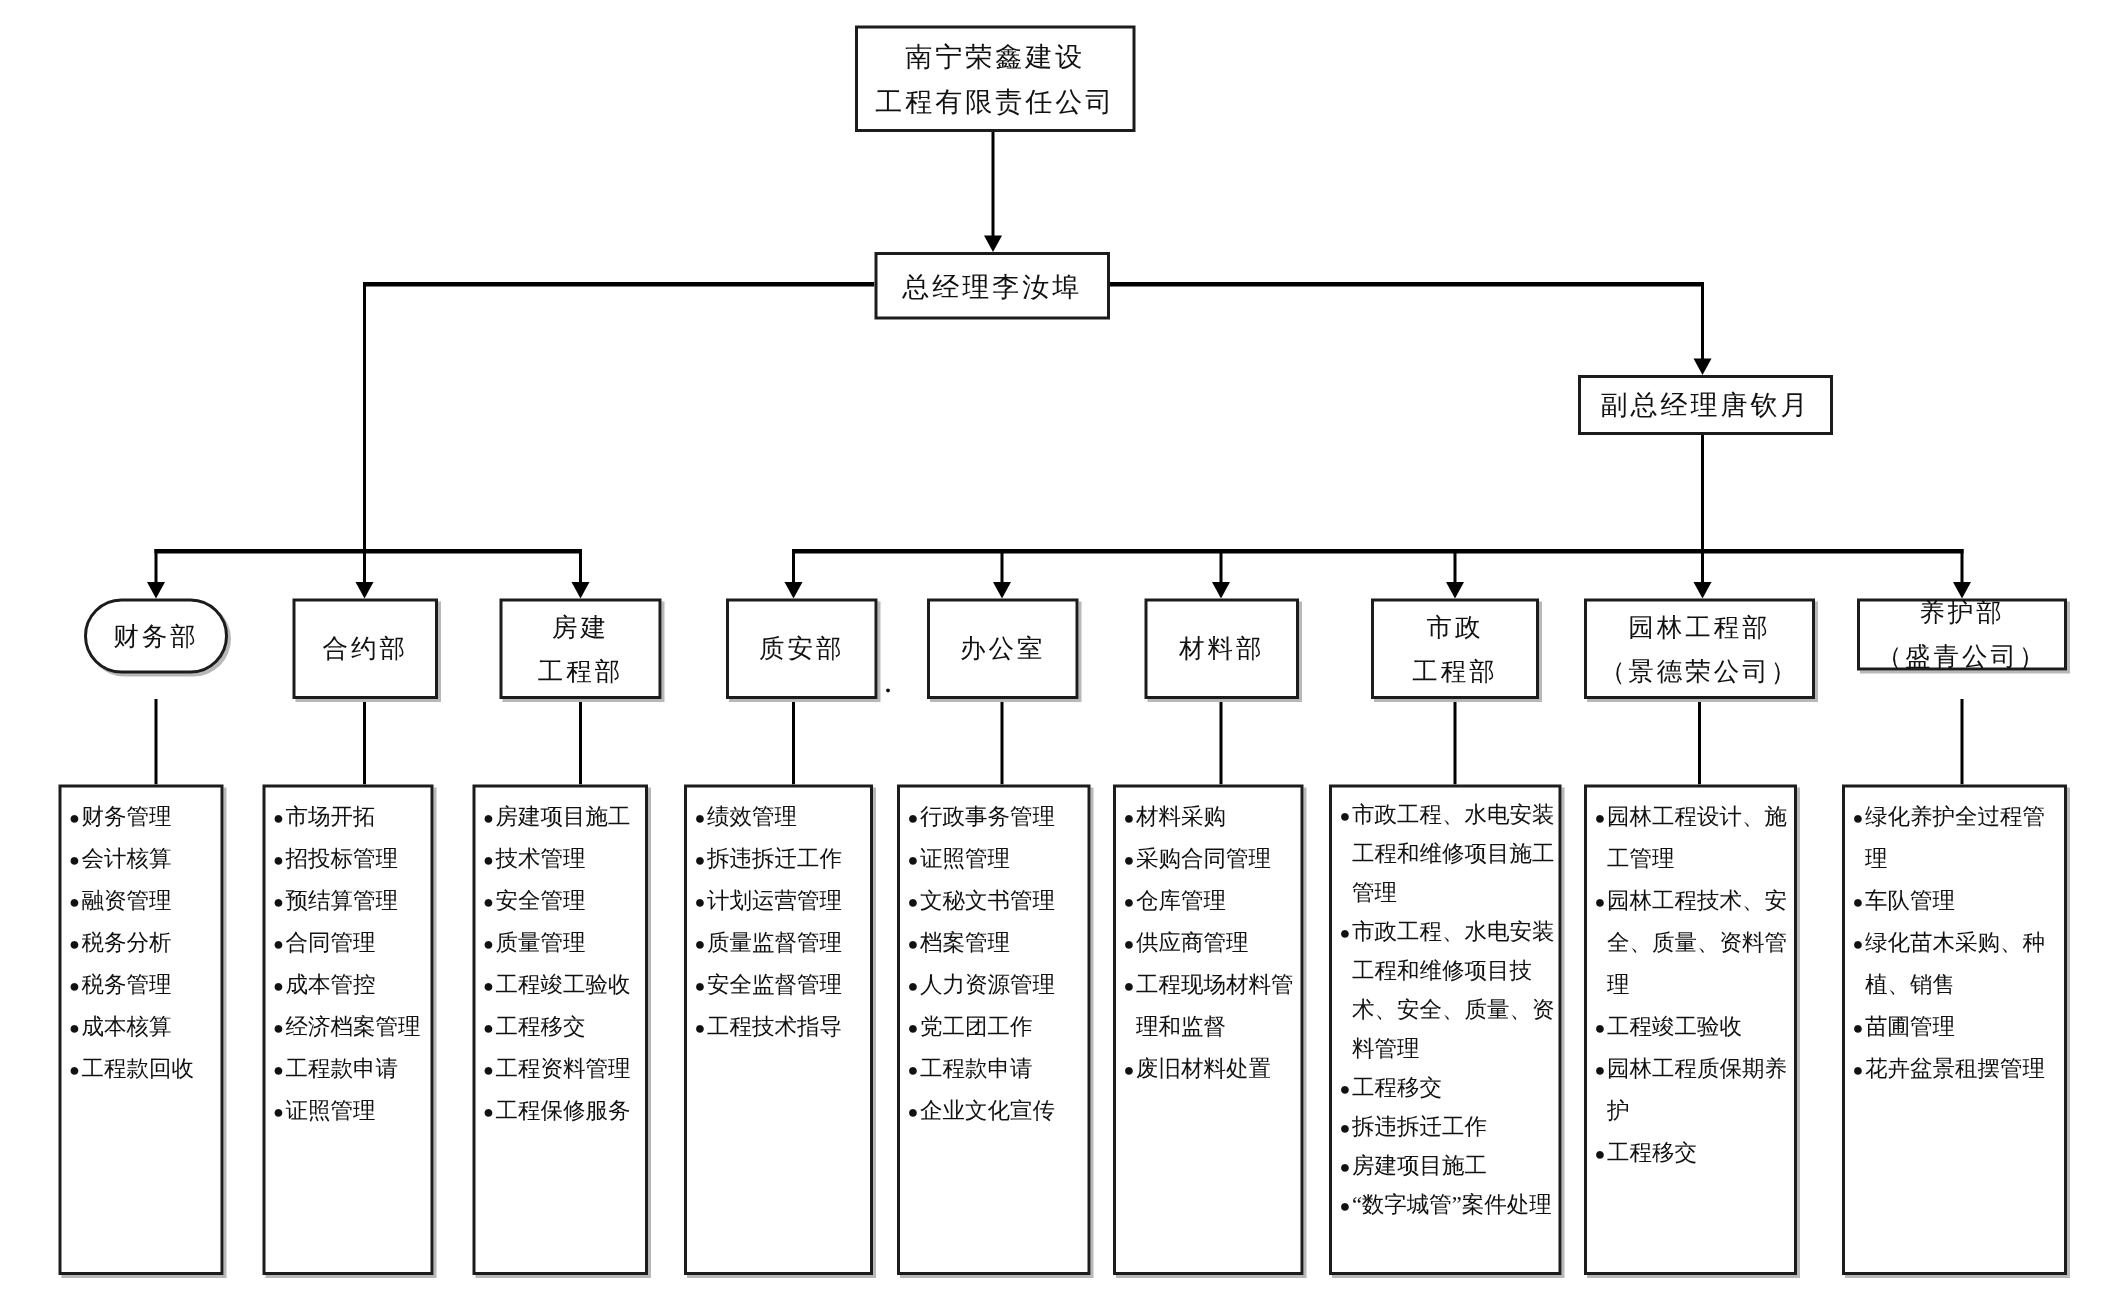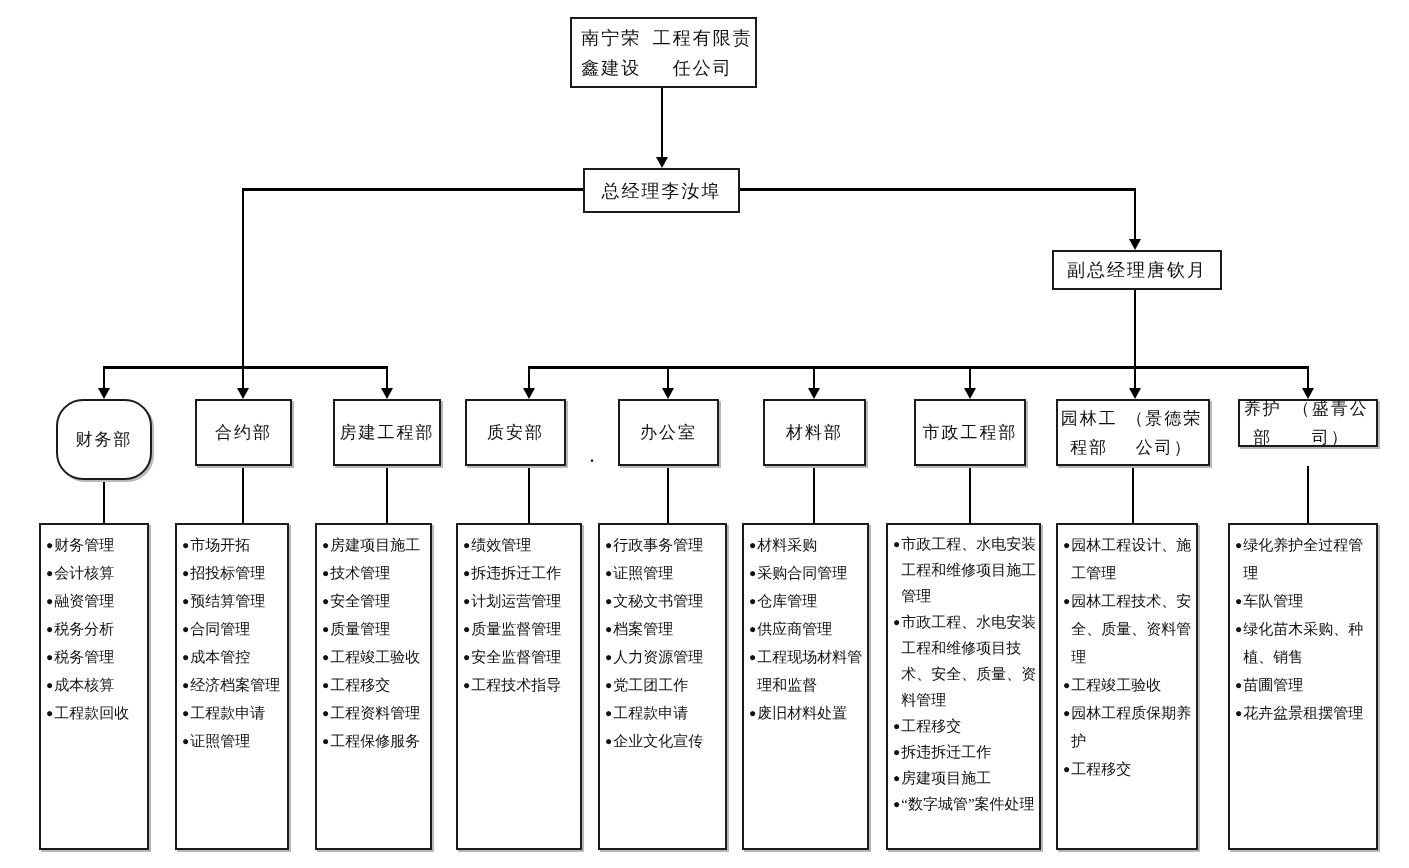--- a/index.html
+++ b/index.html
@@ -11,20 +11,21 @@
     font-family: "Liberation Serif", "DejaVu Serif", serif;
     color: #111;
     overflow: hidden;
   }
   .box {
     position: absolute;
     box-sizing: border-box;
     border: 2px solid #1c1c1c;
     background: #fff;
     display: flex;
+    flex-direction: column;
     align-items: center;
     justify-content: center;
     text-align: center;
   }
   .top-box { font-size: 18px; line-height: 30px; letter-spacing: 2px; }
   .mgr-box { font-size: 18px; letter-spacing: 2px; }
   .hd { font-size: 17px; line-height: 29px; letter-spacing: 2px; box-shadow: 2px 2px 0 #b8b8b8; }
   .list {
     position: absolute;
     box-sizing: border-box;
@@ -104,34 +105,34 @@
     </div>
 
   <div class="box mgr-box" style="left:583px;top:168px;width:157px;height:45px;">
     <div>总经理李汝埠</div>
   </div>
 
   <div class="box mgr-box" style="left:1052px;top:250px;width:170px;height:40px;">
     <div>副总经理唐钦月</div>
   </div>
 
-  <div class="box hd" style="left:56px;top:399px;width:96px;height:81px;border-radius:27px;">
+  <div class="box hd" style="left:56px;top:399px;width:96px;height:50px;border-radius:27px;">
 
   <div>财务部</div>
     </div>
   <div class="box hd" style="left:195px;top:399px;width:97px;height:67px;">
 
   <div>合约部</div>
     </div>
   <div class="box hd" style="left:333px;top:399px;width:108px;height:67px;">
 
   <div>房建</div>
       <div>工程部</div>
     </div>
-  <div class="box hd" style="left:465px;top:399px;width:101px;height:67px;">
+  <div class="box hd" style="left:484px;top:399px;width:101px;height:67px;">
 
   <div>质安部</div>
     </div>
   <div class="box hd" style="left:618px;top:399px;width:101px;height:67px;">
 
   <div>办公室</div>
     </div>
   <div class="box hd" style="left:763px;top:399px;width:103px;height:67px;">
 
   <div>材料部</div>

